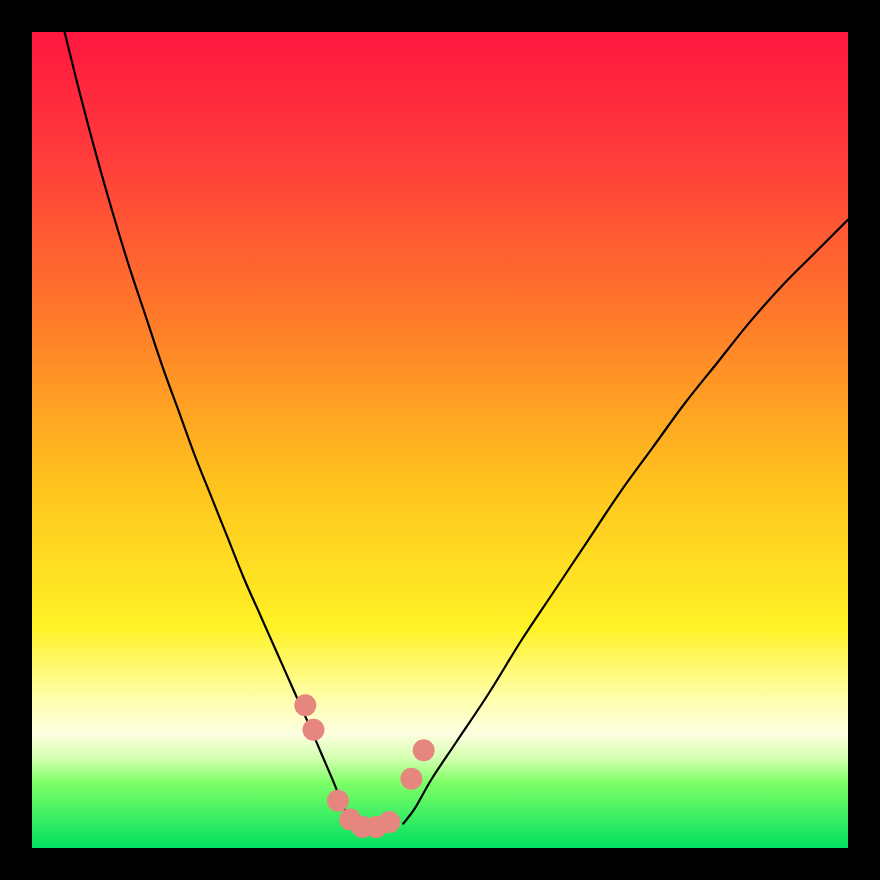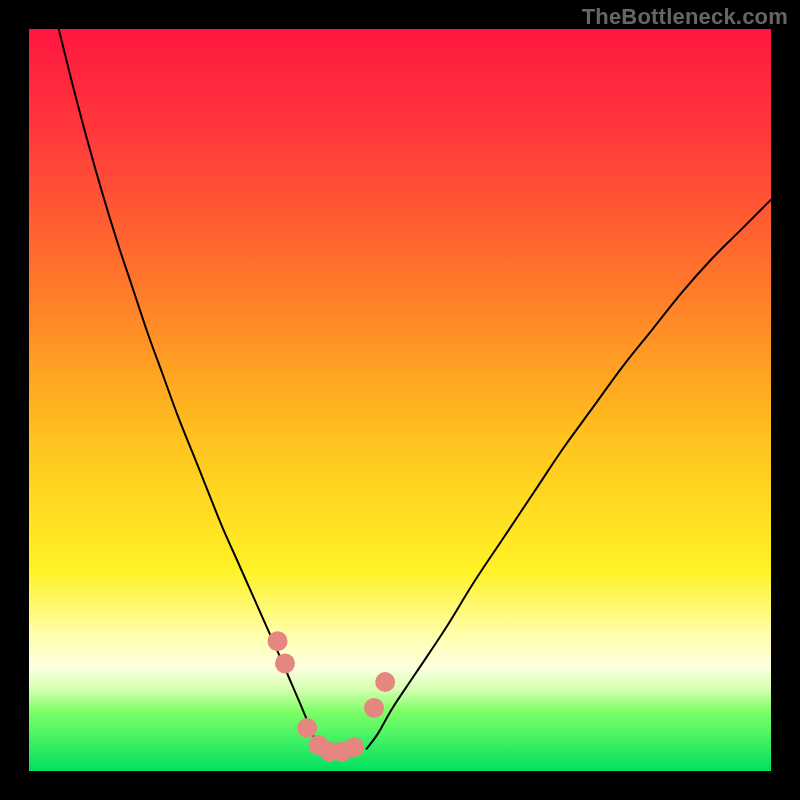--- a/index.html
+++ b/index.html
@@ -69,14 +69,13 @@
           <circle cx="278.25" cy="698.96" r="10" fill="#e5877f"></circle>
           <circle cx="289.38" cy="716.03" r="10" fill="#e5877f"></circle>
           <circle cx="300.51" cy="722.71" r="10" fill="#e5877f"></circle>
           <circle cx="313.12" cy="722.71" r="10" fill="#e5877f"></circle>
           <circle cx="325.00" cy="718.26" r="10" fill="#e5877f"></circle>
           <circle cx="345.03" cy="678.93" r="10" fill="#e5877f"></circle>
           <circle cx="356.16" cy="652.96" r="10" fill="#e5877f"></circle>
         </g>
     </svg>
   </div>
-  <div class="watermark">TheBottleneck.com</div>
 </div>
 
 </body></html>

